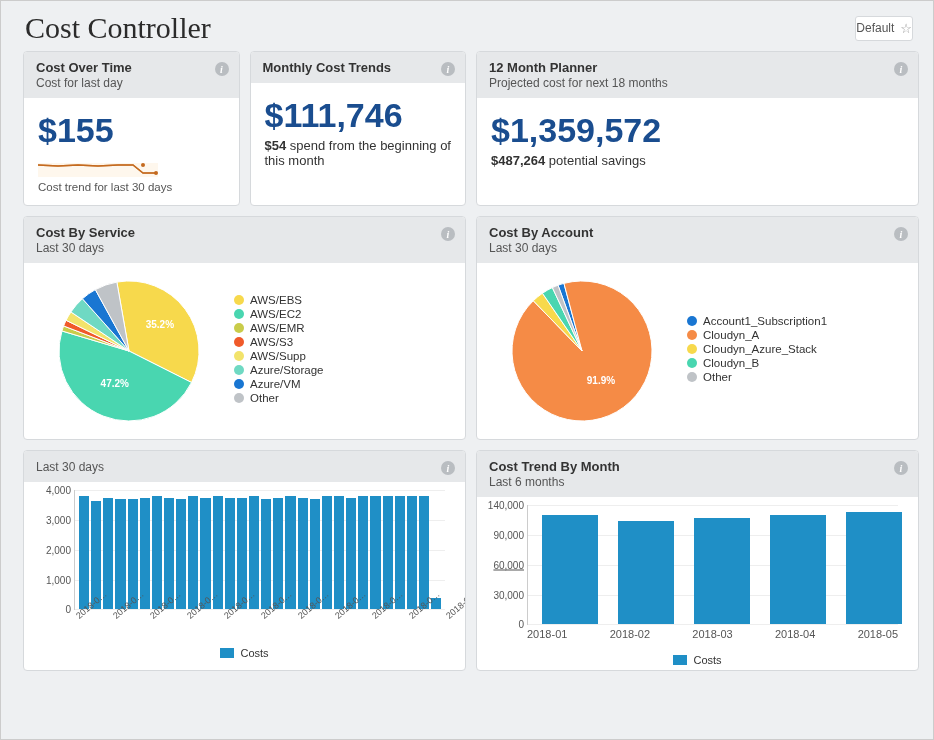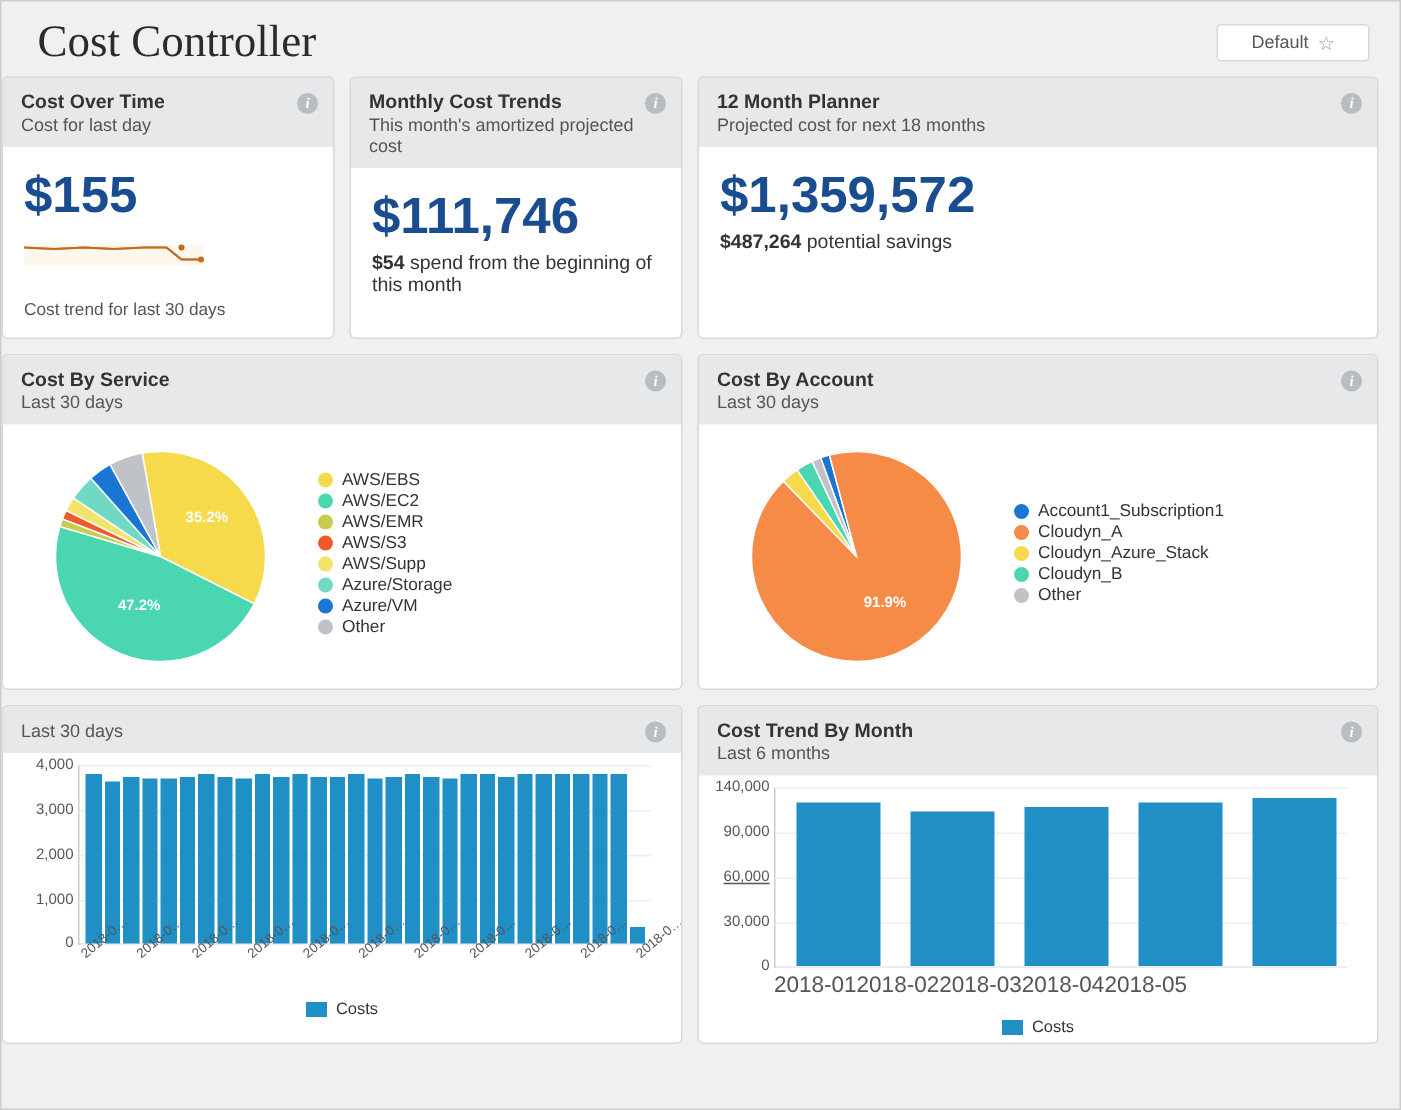--- a/index.html
+++ b/index.html
@@ -27,35 +27,35 @@
     font-family: "Segoe Script", "Comic Sans MS", cursive;
     font-weight: 400;
     font-size: 30px;
     margin: 0;
     color: #2b2b2b;
   }
   .default-btn {
     background: #fff;
     border: 1px solid #d6d9dc;
     border-radius: 3px;
-    padding: 4px 22px;
+    padding: 4px 0;
     font-size: 12px;
     color: #555;
     display: flex;
     align-items: center;
     gap: 6px;
     cursor: pointer;
   }
   .star-icon { color: #999; font-size: 13px; }
 
   .grid {
     display: grid;
     grid-template-columns: 1fr 1fr 1fr 1fr;
     gap: 10px;
-    padding: 0 14px 14px 0;
+    padding: 0 14px 14px 22px;
   }
   .card {
     background: #fff;
     border: 1px solid #d6d9dc;
     border-radius: 4px;
     overflow: hidden;
   }
   .card-head {
     background: #e6e8ea;
     padding: 8px 12px 8px 12px;
@@ -104,21 +104,21 @@
   }
   .kpi-sub b { font-weight: 700; }
 
   .spark {
     margin-top: 6px;
   }
   .spark svg { display: block; }
   .spark-label {
     font-size: 11.5px;
     color: #555;
-    margin-top: 20px;
+    margin-top: 0;
   }
 
   
   .span-1 { grid-column: span 1; }
   .span-2 { grid-column: span 2; }
 
   
   .pie-wrap {
     display: flex;
     align-items: center;
@@ -189,22 +189,22 @@
     margin-top: 3px;
   }
   .xaxis.day span {
     flex: 1;
     transform: rotate(-40deg);
     transform-origin: top left;
     white-space: nowrap;
     height: 20px;
   }
   .xaxis.month {
-    justify-content: flex-start;
-    font-size: 15px;
+    justify-content: space-between;
+    font-size: 11px;
   }
   .chart-legend {
     text-align: center;
     font-size: 11px;
     color: #333;
     margin-top: 14px;
     display: flex;
     align-items: center;
     justify-content: center;
     gap: 6px;
@@ -246,21 +246,20 @@
             <circle cx="118" cy="18" r="2" fill="#c46a1f"></circle>
           </svg>
         </div>
         <div class="spark-label">Cost trend for last 30 days</div>
       </div>
     </div>
 
     <div class="card span-1">
       <div class="card-head">
         <div class="card-title">Monthly Cost Trends</div>
-        <div class="card-sub">This month's amortized projected cost</div>
         <div class="info-icon">i</div>
       </div>
       <div class="card-body">
         <div class="kpi-value">$111,746</div>
         <div class="kpi-sub">
           <b>$54</b><span> spend from the beginning of this month</span>
         </div>
       </div>
     </div>
 

